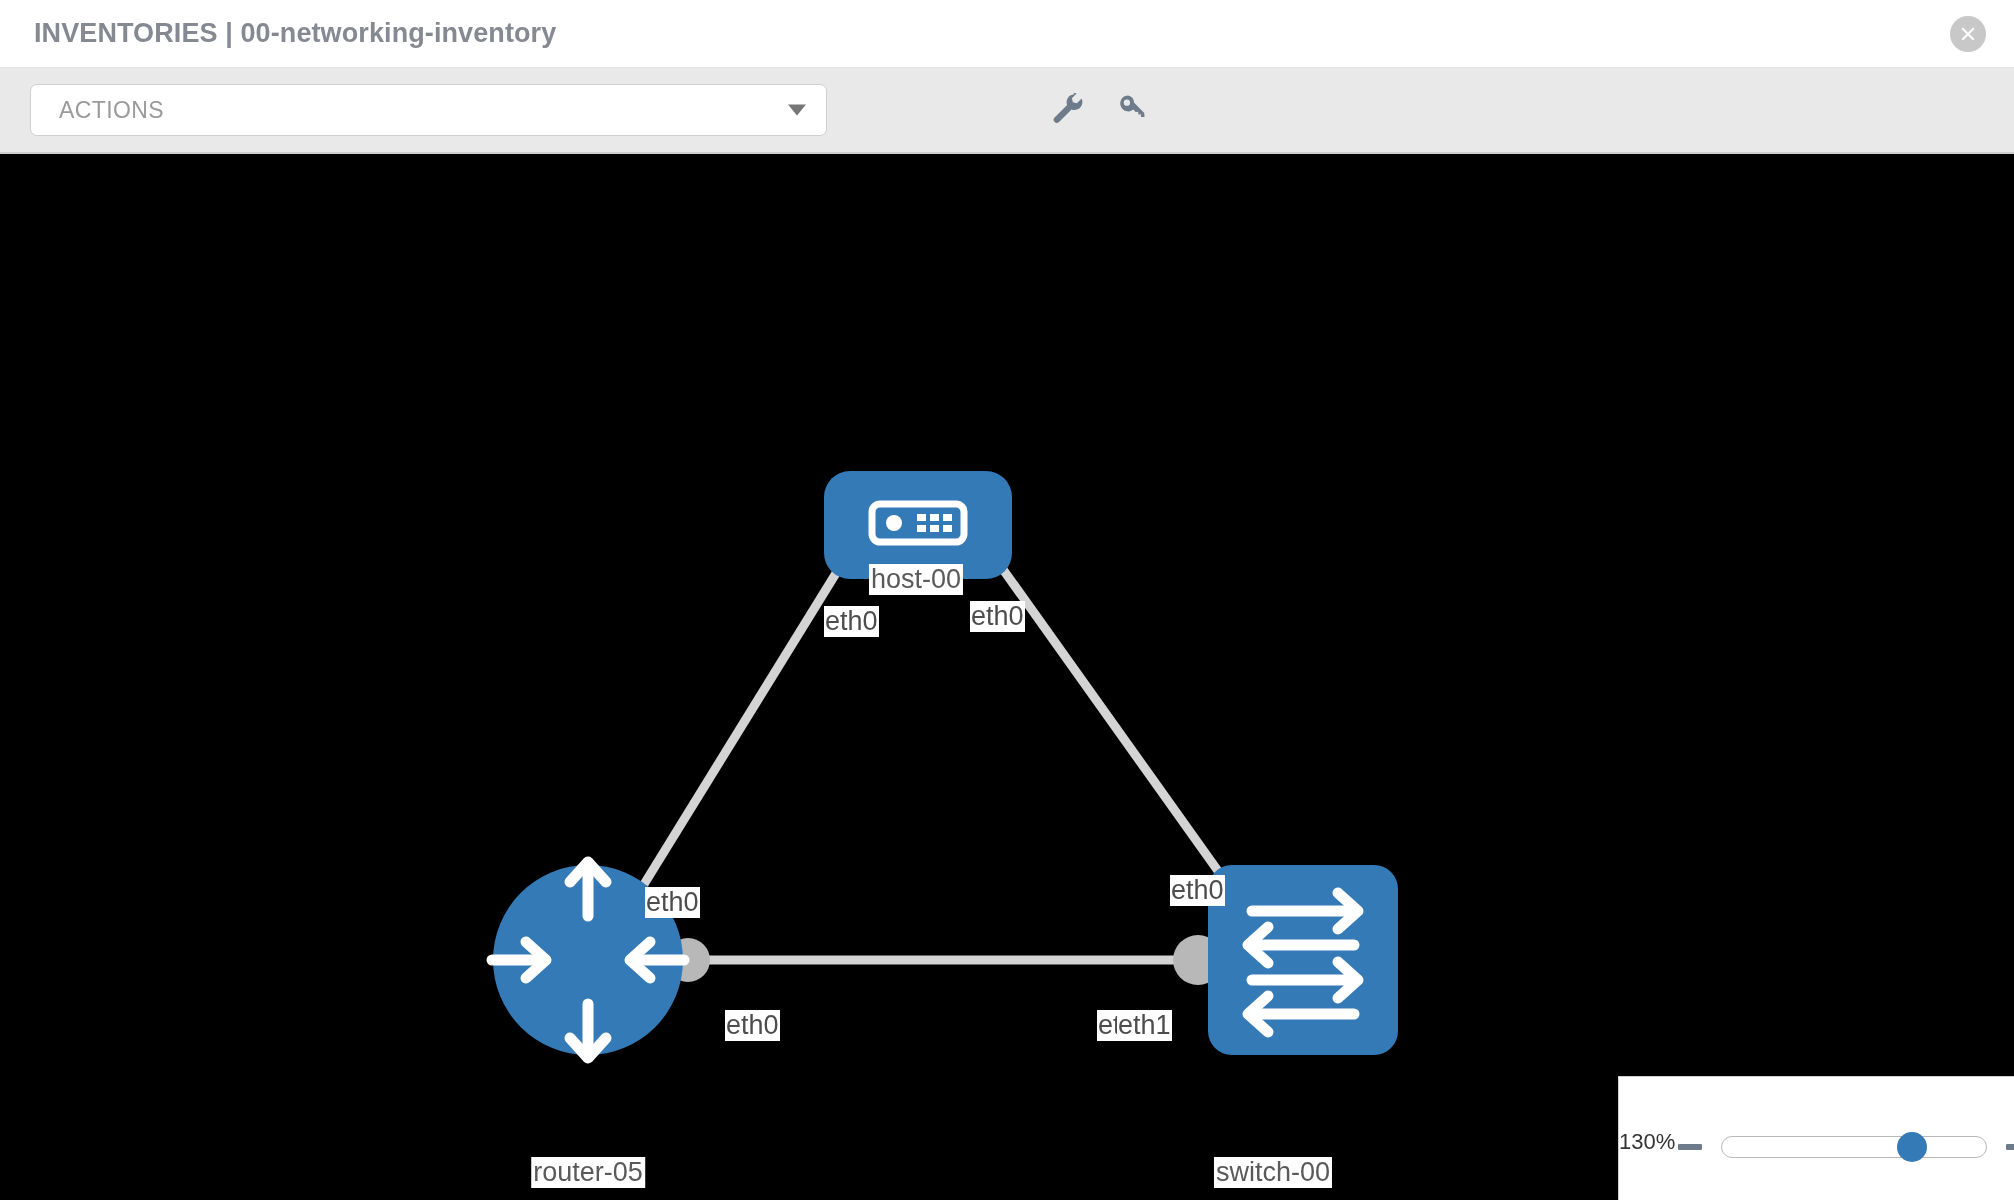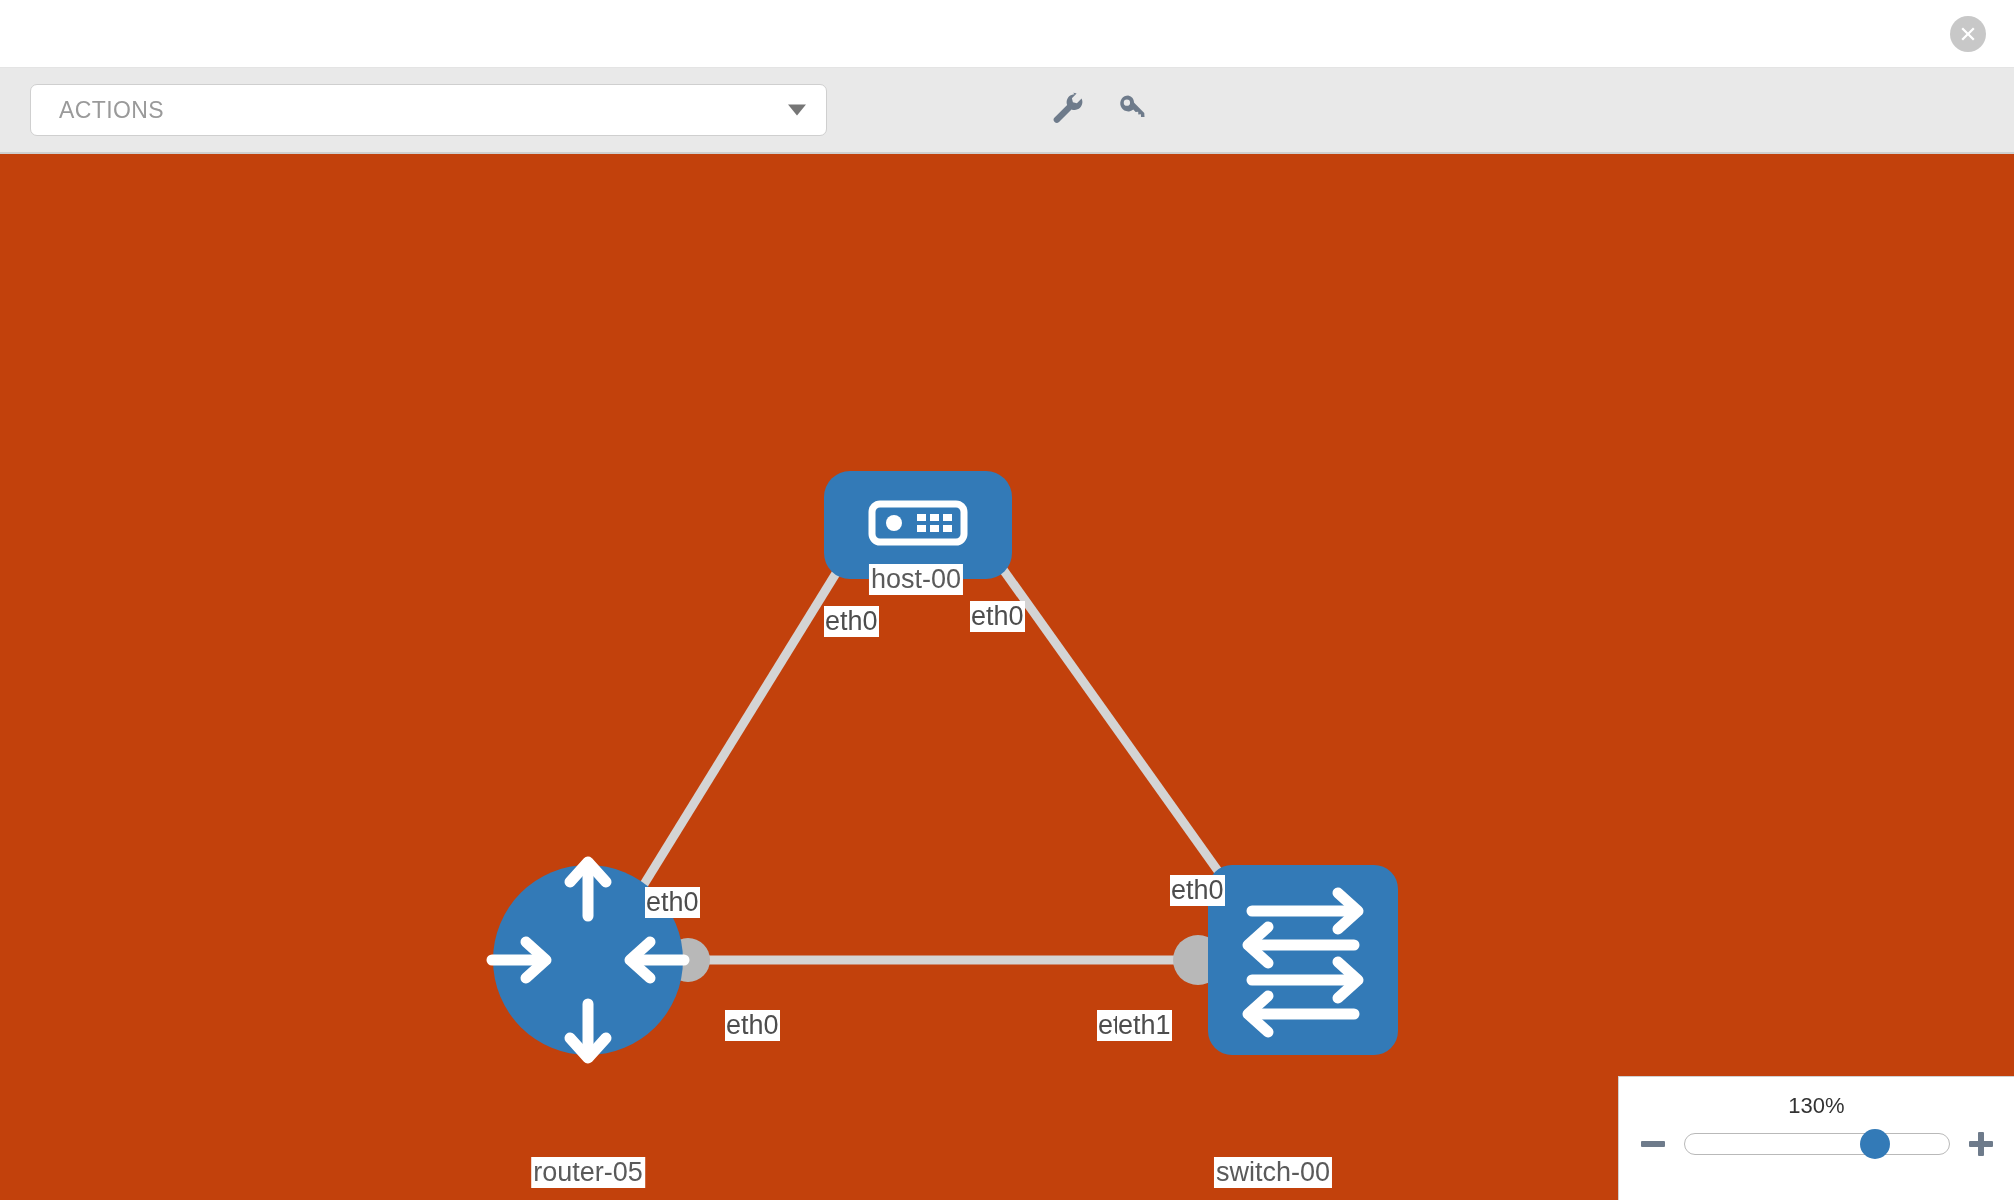--- a/index.html
+++ b/index.html
@@ -104,21 +104,21 @@
     gap: 30px;
     margin-left: 222px;
     margin-right: 44px;
   }
   .tool-icon { cursor: pointer; display: block; }
 
   
   .canvas {
     position: relative;
     flex: 1 1 auto;
-    background: #c2410c;
+    background: #000000;
     overflow: hidden;
     text-align: right;
   }
   .canvas svg.topology {
     position: absolute;
     left: 0; top: 0;
     width: 100%;
     height: 100%;
   }
 
@@ -146,21 +146,21 @@
   .zoom-panel {
     position: absolute;
     right: 0;
     bottom: 0;
     width: 396px;
     height: 124px;
     background: #ffffff;
     border-top: 1px solid #d0d0d0;
     border-left: 1px solid #d0d0d0;
     display: flex;
-    flex-direction: column;
+    flex-direction: row;
     align-items: center;
     padding-top: 16px;
   }
   .zoom-value {
     font-size: 22px;
     color: #333333;
     margin-bottom: 10px;
   }
   .zoom-row {
     display: flex;
@@ -209,20 +209,21 @@
     transform: translate(-50%, -50%);
     cursor: pointer;
   }
 </style>
 </head>
 <body>
 
 <div id="app">
 
   <div class="titlebar">
+    <div class="title-text">INVENTORIES | 00-networking-inventory</div>
     <div class="close-btn">
       <svg width="22" height="22" viewBox="0 0 22 22" aria-hidden="true">
         <path d="M6 4.4 L11 9.4 L16 4.4 L17.6 6 L12.6 11 L17.6 16 L16 17.6 L11 12.6 L6 17.6 L4.4 16 L9.4 11 L4.4 6 Z" fill="#ffffff"></path>
       </svg>
     </div>
   </div>
 
   <div class="toolbar">
 
     <div class="field" id="actions-field">

